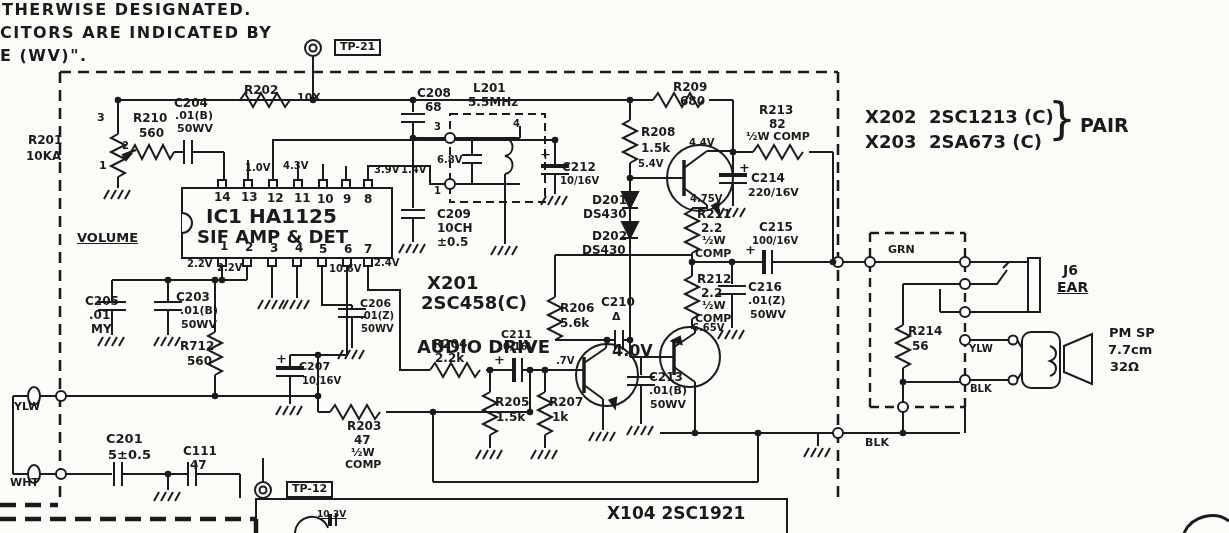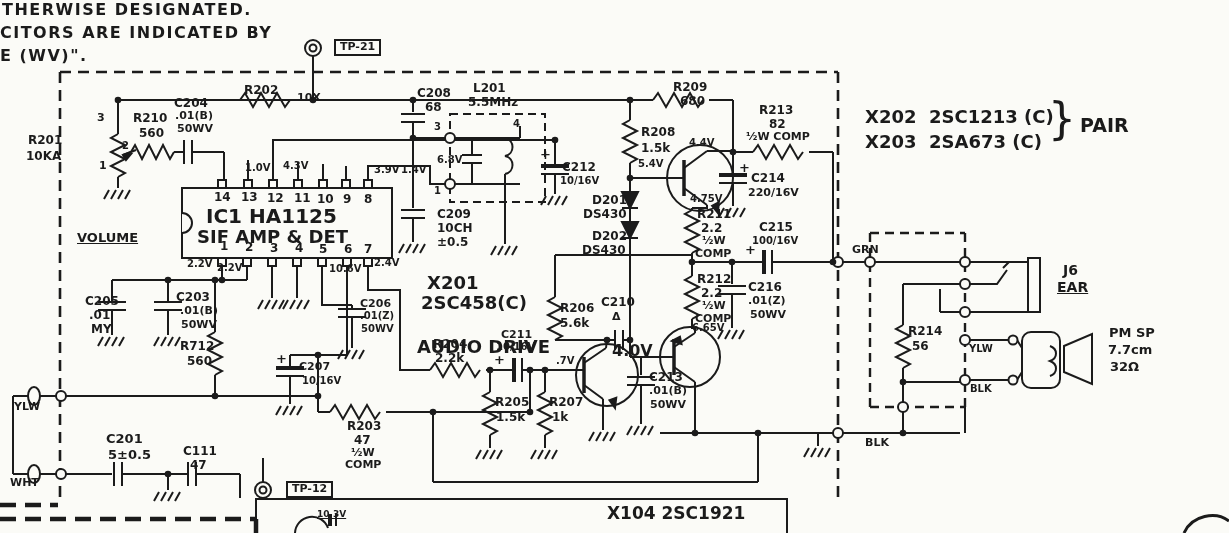--- a/index.html
+++ b/index.html
@@ -441,21 +441,21 @@
     <div class="lbl" style="left: 302px; top: 376px; font-size: 10px;">10/16V</div>
     <div class="lbl" style="left: 276px; top: 352px; font-size: 13px;">+</div>
     <div class="lbl" style="left: 347px; top: 420px; font-size: 12px;">R203</div>
     <div class="lbl" style="left: 354px; top: 434px; font-size: 12px;">47</div>
     <div class="lbl" style="left: 351px; top: 447px; font-size: 11px;">½W</div>
     <div class="lbl" style="left: 345px; top: 459px; font-size: 11px;">COMP</div>
     <div class="lbl" style="left: 865px; top: 108px; font-size: 18px;">X202  2SC1213 (C)</div>
     <div class="lbl" style="left: 865px; top: 133px; font-size: 18px;">X203  2SA673 (C)</div>
     <div class="lbl thin" style="left: 1048px; top: 96px; font-size: 44px;">}</div>
     <div class="lbl" style="left: 1080px; top: 116px; font-size: 19px;">PAIR</div>
-    <div class="lbl" style="left: 840px; top: 244px; font-size: 11px; padding-left: 12px;">GRN</div>
+    <div class="lbl" style="left: 876px; top: 244px; font-size: 11px; padding-left: 12px;">GRN</div>
     <div class="lbl" style="left: 908px; top: 325px; font-size: 12px;">R214</div>
     <div class="lbl" style="left: 912px; top: 340px; font-size: 12px;">56</div>
     <div class="lbl" style="left: 969px; top: 344px; font-size: 10px;">YLW</div>
     <div class="lbl" style="left: 970px; top: 384px; font-size: 10px;">BLK</div>
     <div class="lbl" style="left: 865px; top: 437px; font-size: 11px;">BLK</div>
     <div class="lbl" style="left: 1063px; top: 263px; font-size: 14px;">J6</div>
     <div class="lbl u" style="left: 1057px; top: 280px; font-size: 14px;">EAR</div>
     <div class="lbl" style="left: 1109px; top: 326px; font-size: 13px;">PM SP</div>
     <div class="lbl" style="left: 1108px; top: 343px; font-size: 13px;">7.7cm</div>
     <div class="lbl" style="left: 1110px; top: 360px; font-size: 13px;">32Ω</div>

